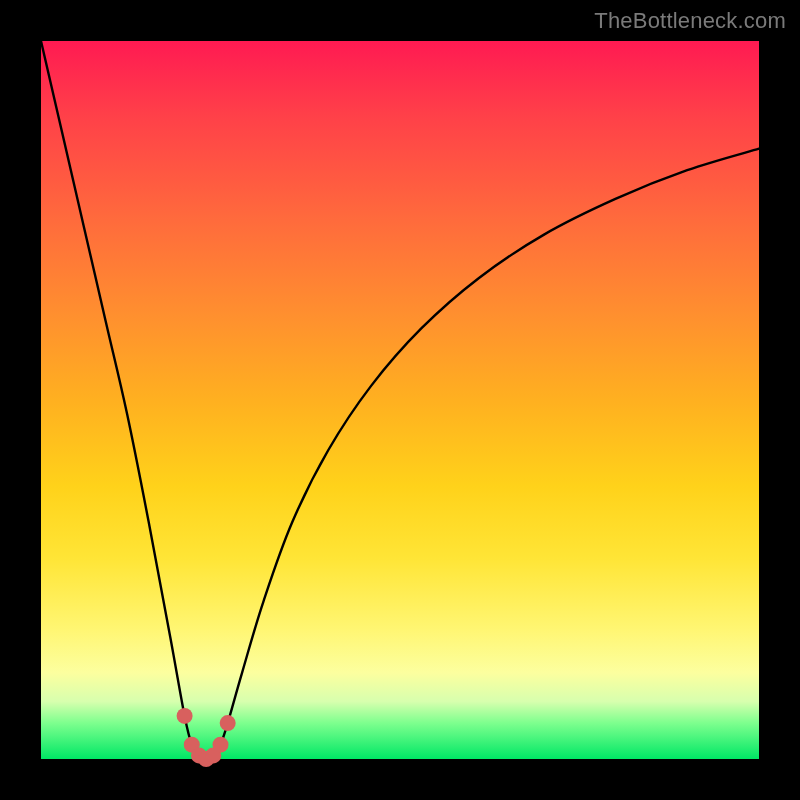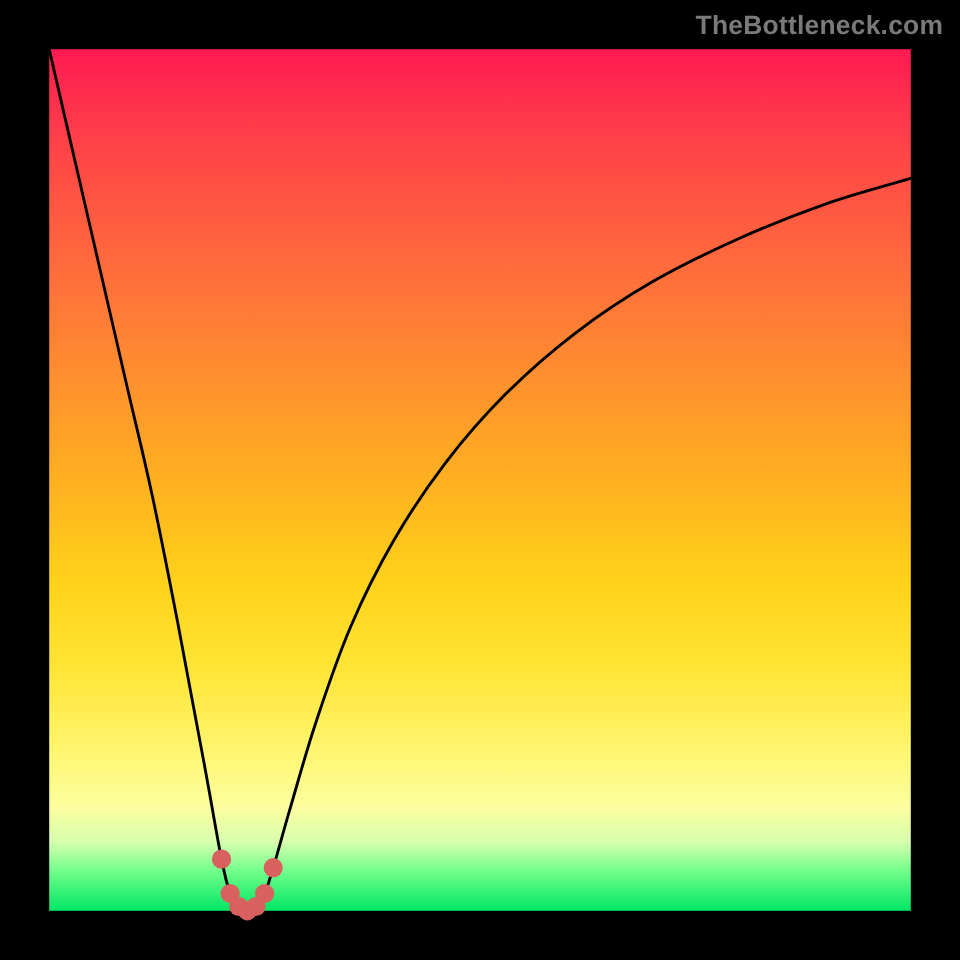--- a/index.html
+++ b/index.html
@@ -41,21 +41,21 @@
       #7dff8e 95%,
       #00e765 100%
     );
   }
   .watermark {
     position: absolute;
     top: 8px;
     right: 14px;
     color: #7a7a7a;
     font-size: 22px;
-    font-weight: 700;
+    font-weight: 400;
     letter-spacing: 0.2px;
     user-select: none;
   }
   svg.curve {
     position: absolute;
     left: 0;
     top: 0;
     width: 718px;
     height: 718px;
     overflow: visible;

